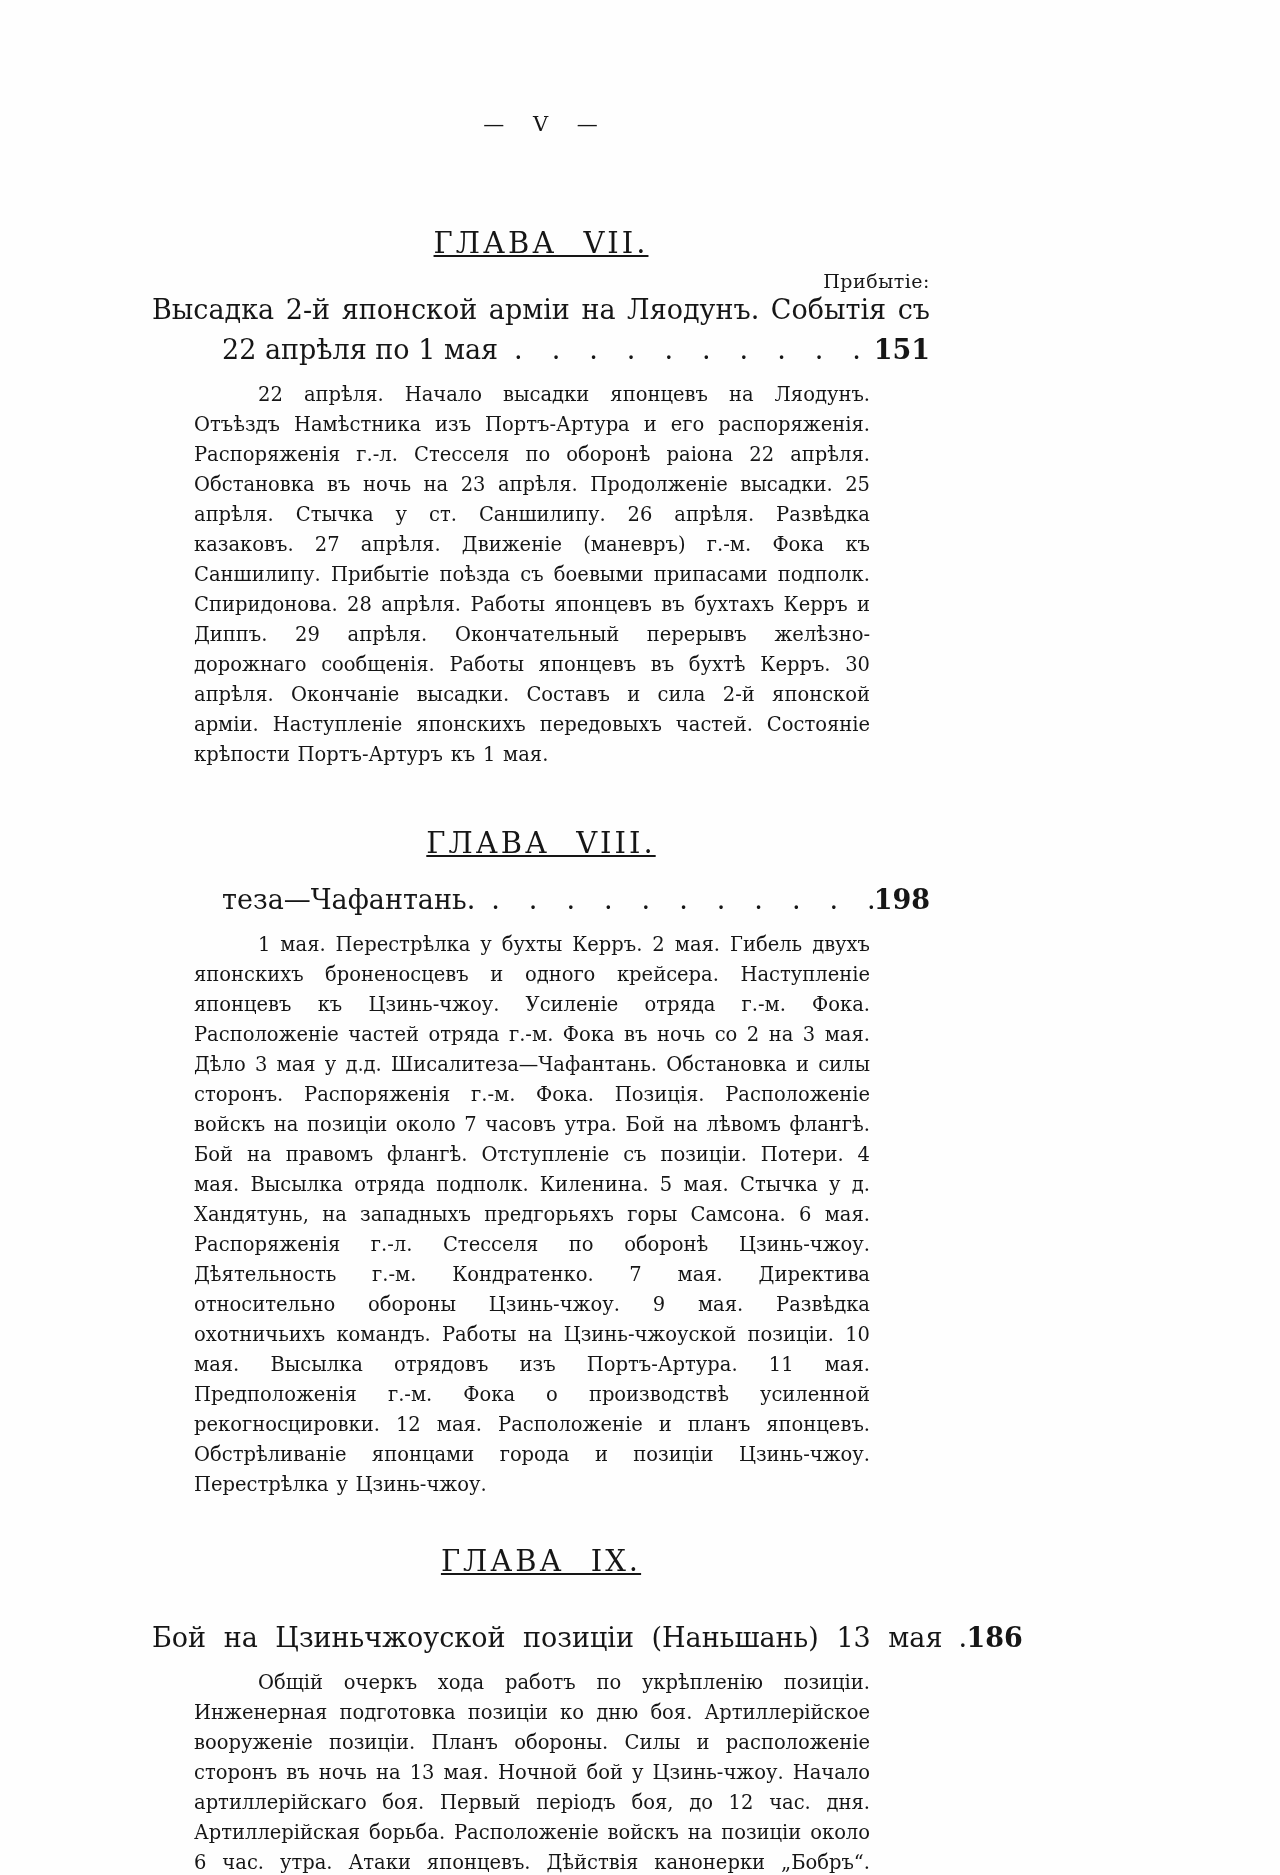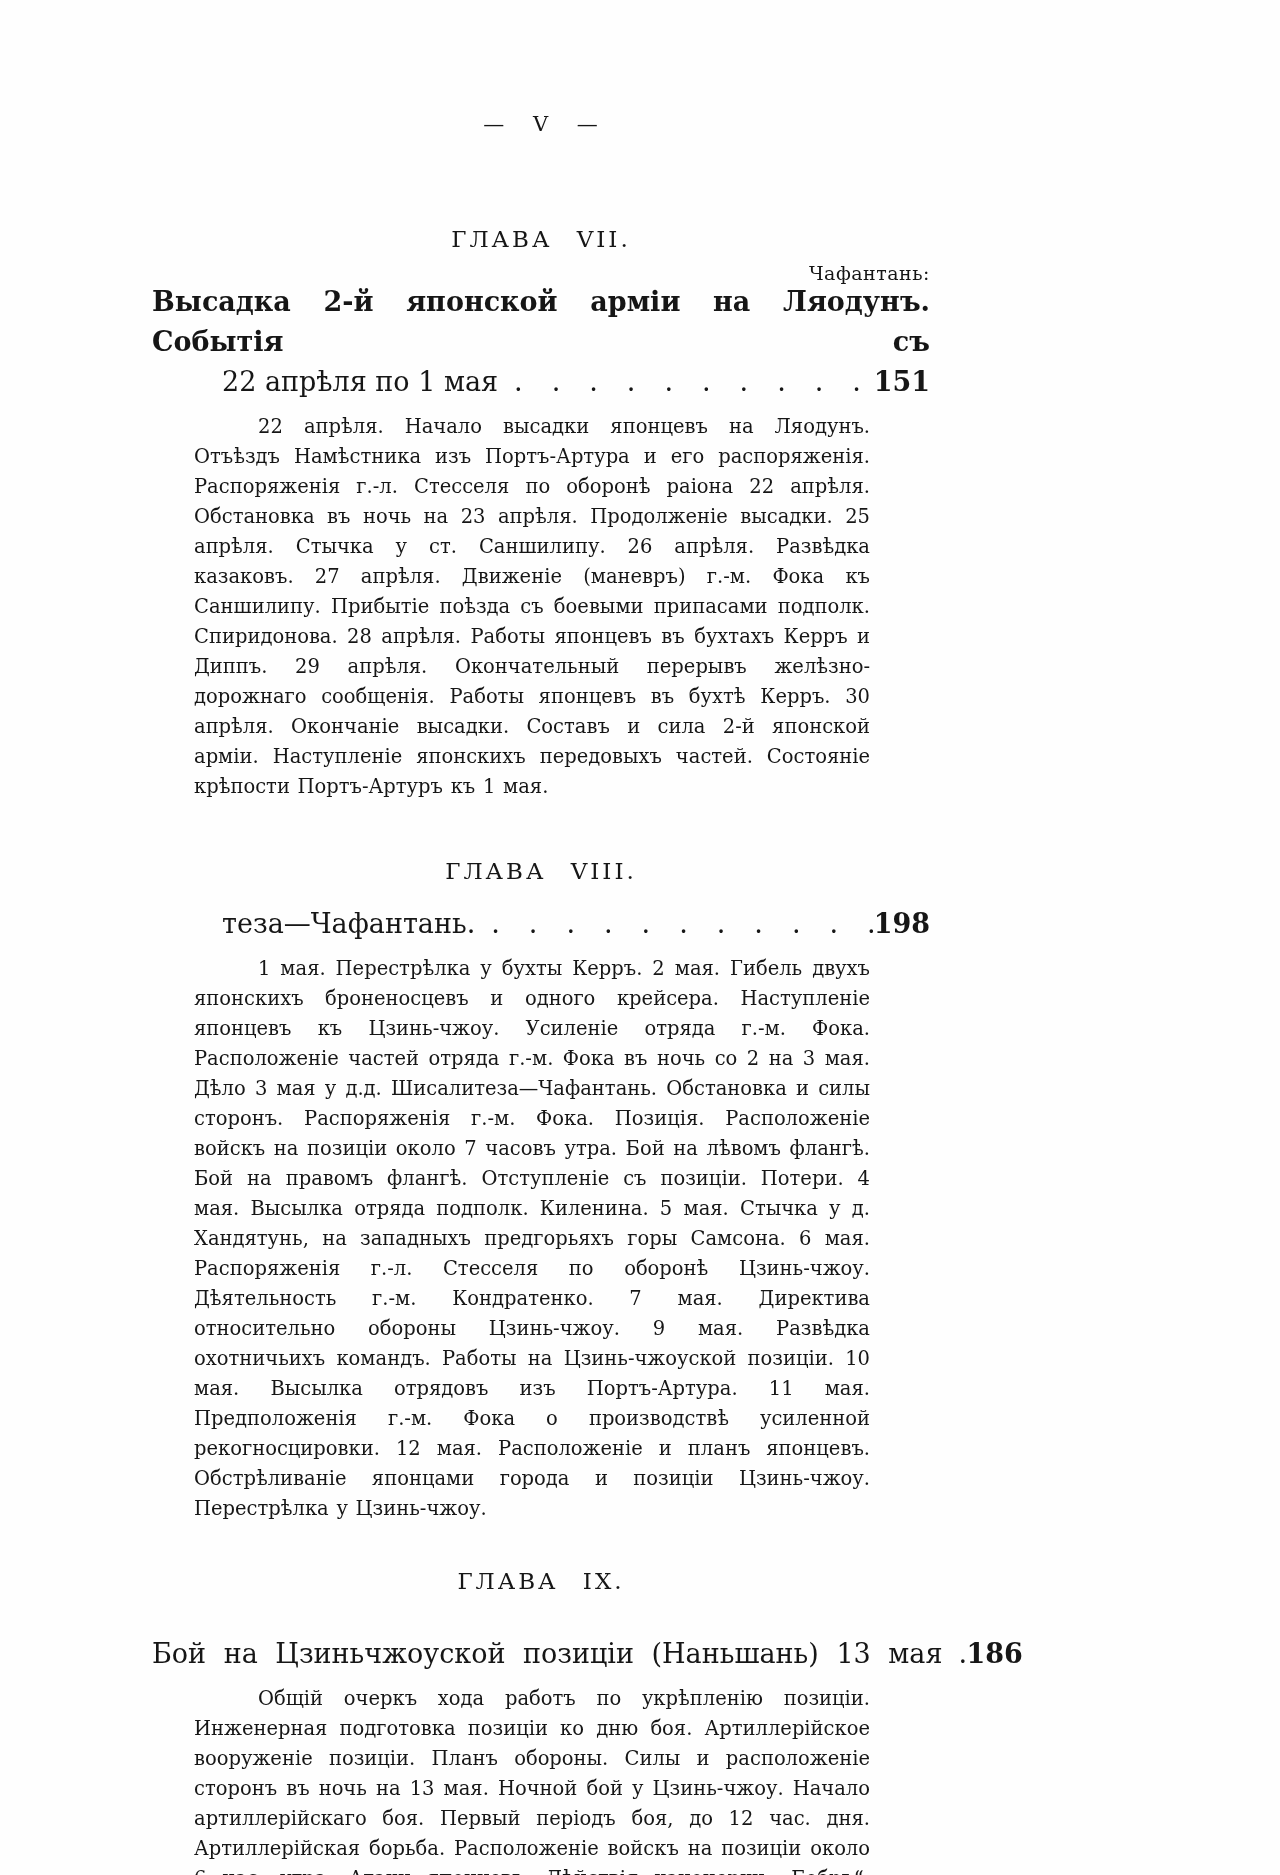--- a/index.html
+++ b/index.html
@@ -20,44 +20,44 @@
   }
   .folio {
     margin-top: 112px;
     text-align: center;
     font-size: 21px;
     word-spacing: 20px;
     letter-spacing: 1px;
   }
   .chapter-heading {
     text-align: center;
-    font-size: 23px;
+    font-size: 29px;
     letter-spacing: 3px;
     word-spacing: 14px;
     white-space: nowrap;
+    text-decoration: underline;
   }
   .heading-7 { margin-top: 90px; }
   .heading-8 { margin-top: 56px; margin-bottom: 20px; }
   .heading-9 { margin-top: 44px; margin-bottom: 40px; }
   .pages-label {
     text-align: right;
     font-size: 19px;
     letter-spacing: 0.5px;
     margin-top: 10px;
     margin-bottom: -2px;
   }
   .entry {
     font-size: 27px;
     line-height: 40px;
   }
   .justify-line {
     text-align: justify;
     text-align-last: justify;
     white-space: nowrap0; 
-    font-weight: bold;
   }
   .leader-line {
     display: flex;
     align-items: baseline;
   }
   .cont-indent { padding-left: 70px; }
   .entry-text { white-space: nowrap; }
   .spread { word-spacing: 9px; }
   .dots {
     flex: 1 1 auto;
@@ -91,21 +91,21 @@
 </head>
 <body>
 
 <div class="page">
   <div class="column">
 
     <div class="folio">— V —</div>
 
     <div class="chapter-heading heading-7">ГЛАВА VII.</div>
 
-    <div class="pages-label">Чафантань:</div>
+    <div class="pages-label">Прибытіе:</div>
 
     <div class="entry">
       <div class="justify-line">Высадка 2-й японской арміи на Ляодунъ. Событія съ</div>
       <div class="leader-line cont-indent">
         <span class="entry-text">22 апрѣля по 1 мая</span>
         <span class="dots"></span>
         <span class="pagenum">151</span>
       </div>
     </div>
 

